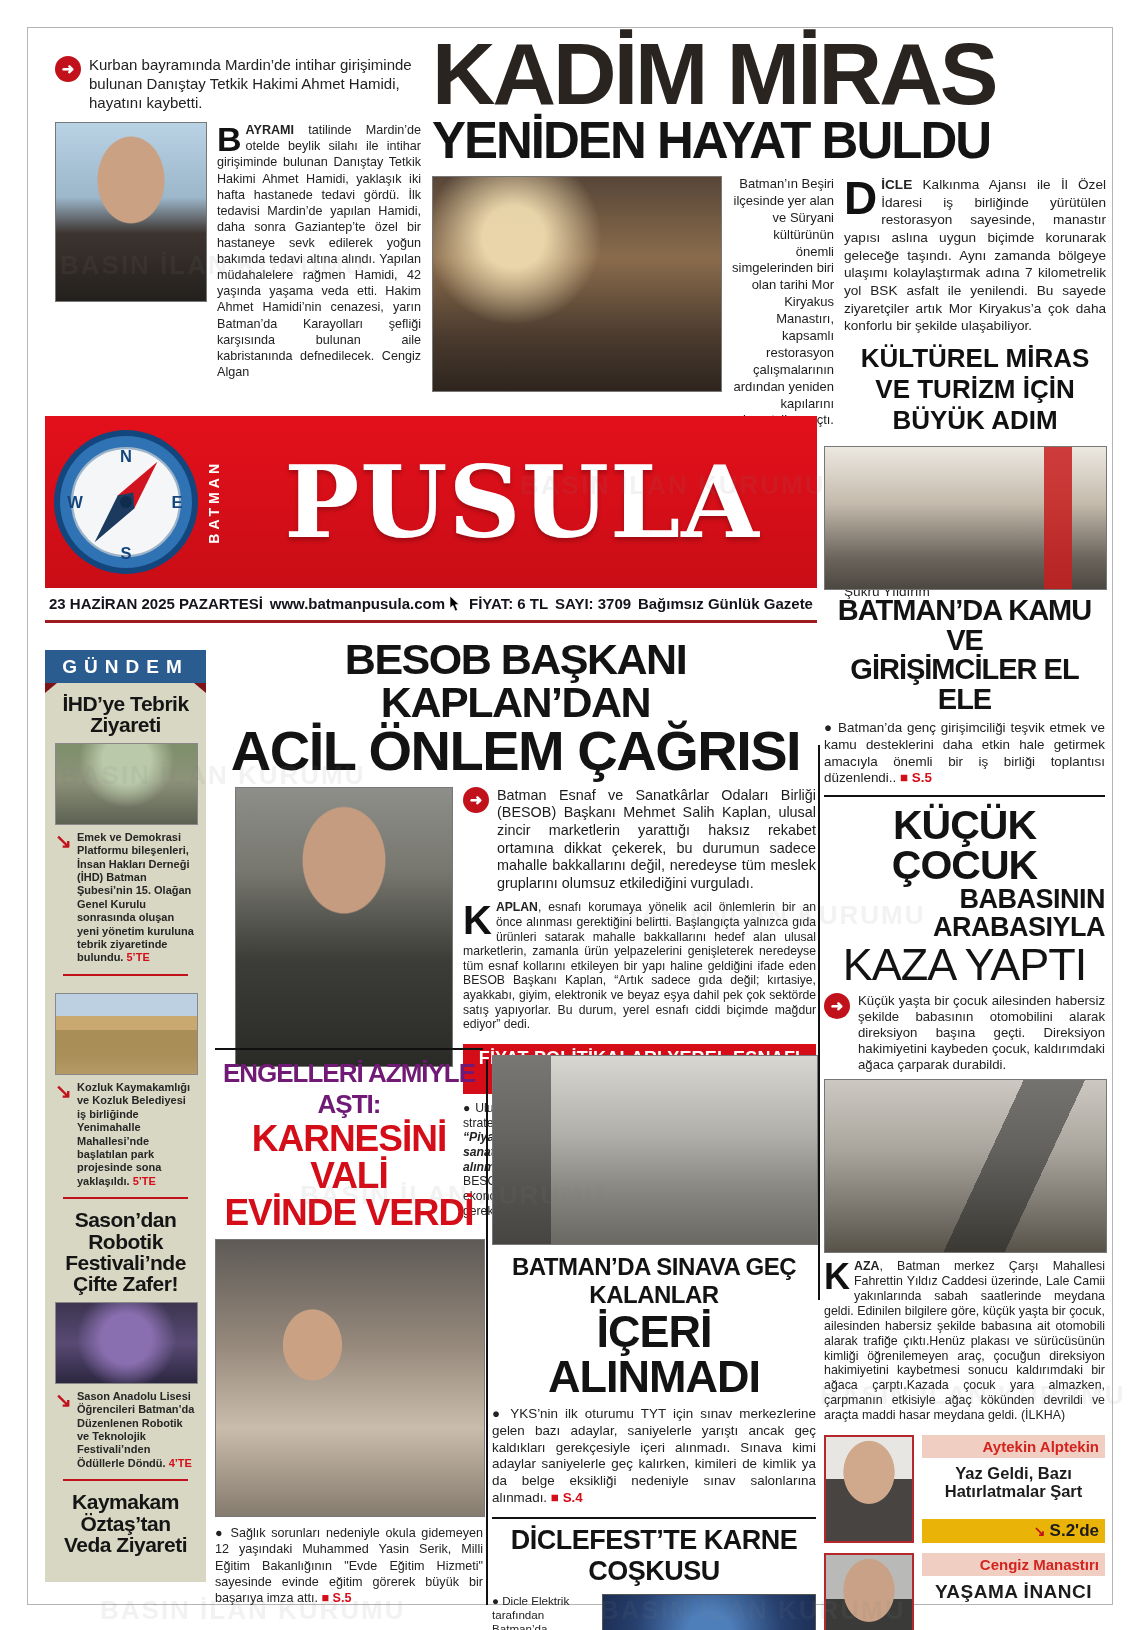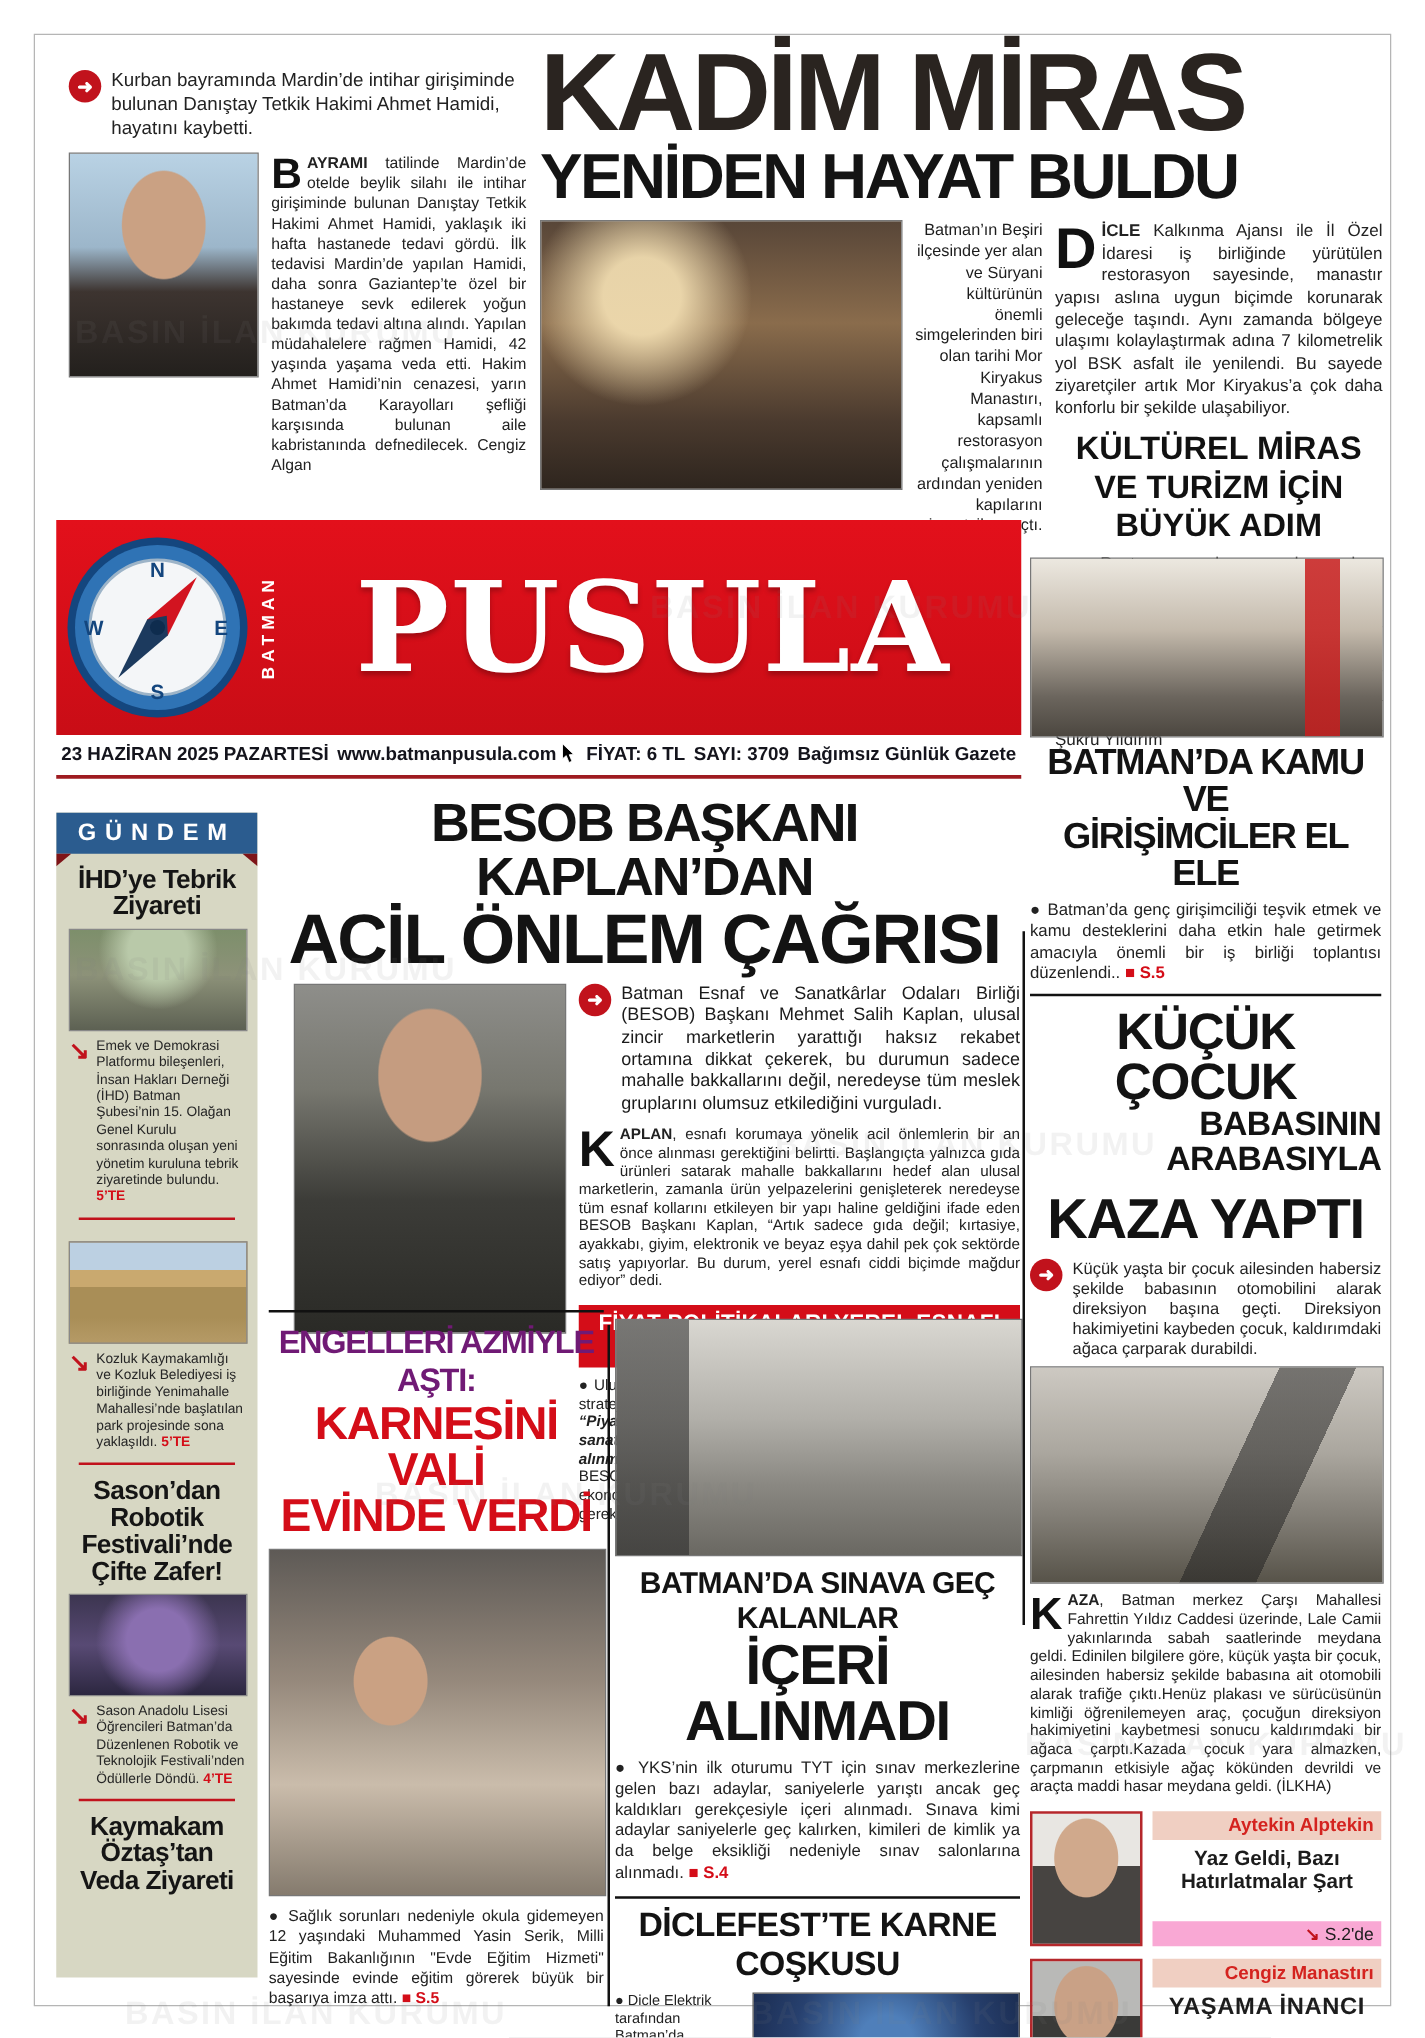--- a/index.html
+++ b/index.html
@@ -75,21 +75,21 @@
   .sb-photo{width:100%;height:80px;margin:7px 0 6px;border:1px solid #888;}
   .ph-ihd{background:radial-gradient(circle at 50% 20%, #b9c9a9 0 25%, transparent 50%),
           linear-gradient(180deg,#7d8f6b 0%,#8d9279 45%,#5d6153 100%);}
   .ph-park{background:linear-gradient(180deg,#bcd0e2 0 28%,#c9a96f 28% 45%,#a98e57 45% 75%,#b59a66 100%),
            #b59a66;}
   .ph-robot{background:radial-gradient(circle at 50% 45%, #8a6fb0 0 30%, transparent 60%),
             linear-gradient(180deg,#3c3550 0%,#584a74 50%,#2c2740 100%);}
   .sb-row{display:flex;gap:4px;}
   .sb-arrow{flex:0 0 18px;color:#c1121c;font-weight:bold;font-size:20px;line-height:1;}
   .sb-arrow::before{content:"↘";}
-  .sb-text{margin:0;font-size:11px;line-height:1.22;color:#262626;}
+  .sb-text{margin:0;font-size:11px;line-height:1.22;color:#262626;font-weight:bold;}
   .sb-div{height:2px;background:#c1121c;margin:9px 8px 0;}
 
   
   .besob{position:absolute;left:215px;top:638px;width:601px;}
   .besob .h1{margin:0;font-size:43px;line-height:1;letter-spacing:-1.5px;font-weight:bold;color:#131313;text-align:center;}
   .besob .h2{margin:0;font-size:56px;line-height:.98;letter-spacing:-1.5px;font-weight:bold;color:#131313;text-align:center;}
   .besob .cols{display:flex;gap:10px;margin-top:8px;padding-left:20px;}
   .ph-kaplan{flex:0 0 216px;height:278px;border:1px solid #777;
      background:
        radial-gradient(ellipse 42px 54px at 50% 26%, #c59c80 97%, transparent 100%),
@@ -132,40 +132,40 @@
   .rcol{position:absolute;left:824px;top:446px;width:281px;}
   .ph-kamu{width:100%;height:142px;border:1px solid #777;
      background:
        linear-gradient(90deg, transparent 0 78%, rgba(200,30,30,.85) 78% 88%, transparent 88%),
        linear-gradient(180deg,#ece8e0 0%,#c4baac 40%,#6b655d 78%,#4c4740 100%);}
   .rcol .kamu-h{margin:6px 0 0;font-size:29px;line-height:1.02;font-weight:bold;color:#131313;text-align:center;letter-spacing:-1px;}
   .rcol .kamu-b{font-size:13.4px;line-height:1.24;margin-top:6px;}
   .rcol .div1{border-top:2px solid #111;margin:8px 0;}
   .kaza-h1{margin:0;font-size:41px;line-height:.98;font-weight:bold;color:#131313;text-align:center;letter-spacing:-1px;}
   .kaza-h2{margin:0;font-size:27px;line-height:1.05;font-weight:bold;color:#131313;text-align:right;letter-spacing:-.5px;}
-  .kaza-h3{margin:10px;font-size:45px;line-height:1;font-weight:bold;color:#131313;text-align:center;letter-spacing:-1px;}
+  .kaza-h3{margin:0;font-size:45px;line-height:1;font-weight:normal;color:#131313;text-align:center;letter-spacing:-1px;}
   .kaza-lead{font-size:13.2px;line-height:1.22;}
   .ph-kaza{width:100%;height:172px;border:1px solid #777;margin-top:6px;
      background:
        linear-gradient(115deg, transparent 0 55%, rgba(30,30,30,.5) 55% 72%, transparent 72%),
        linear-gradient(180deg,#cdc9c2 0%,#aaa69e 40%,#817d75 70%,#575349 100%);}
   .kaza-body{font-size:12.4px;line-height:1.2;margin-top:6px;}
 
   .colmn{display:flex;gap:8px;margin-top:10px;}
   .colmn .ph{flex:0 0 86px;height:104px;border:2px solid #b5272b;}
   .ph-aytekin{background:radial-gradient(ellipse 26px 32px at 50% 34%, #d0a98c 97%, transparent 100%),
               linear-gradient(180deg,#e8e6e2 0 40%,#474441 40% 100%);}
   .ph-cengiz{background:radial-gradient(ellipse 26px 32px at 50% 34%, #c9a186 97%, transparent 100%),
              linear-gradient(180deg,#b9b9b7 0 42%,#3a3a38 42% 100%);}
   .colmn .side{flex:1;display:flex;flex-direction:column;}
   .colmn .nameb{background:#f0cfc2;color:#d4231f;font-weight:bold;font-size:15px;text-align:right;padding:3px 6px;}
   .colmn .title{font-weight:bold;color:#1c1c1c;text-align:center;margin:6px 2px;line-height:1.1;}
   .colmn .t1{font-size:16.5px;}
   .colmn .t2{font-size:19px;letter-spacing:.5px;}
-  .colmn .pstrip{background:#f9a8d4;text-align:right;font-weight:normal;font-size:14px;color:#1c1c1c;
+  .colmn .pstrip{background:#eab308;text-align:right;font-weight:bold;font-size:17px;color:#1c1c1c;
                  padding:2px 6px;margin-top:auto;}
   .colmn .pstrip .sb-arrow{display:inline;font-size:14px;margin-right:4px;}
 </style>
 </head>
 <body>
 
 <div class="page">
   <div class="frame"></div>
 
   <span class="wm" style="left:60px;top:250px;">BASIN İLAN KURUMU</span>

